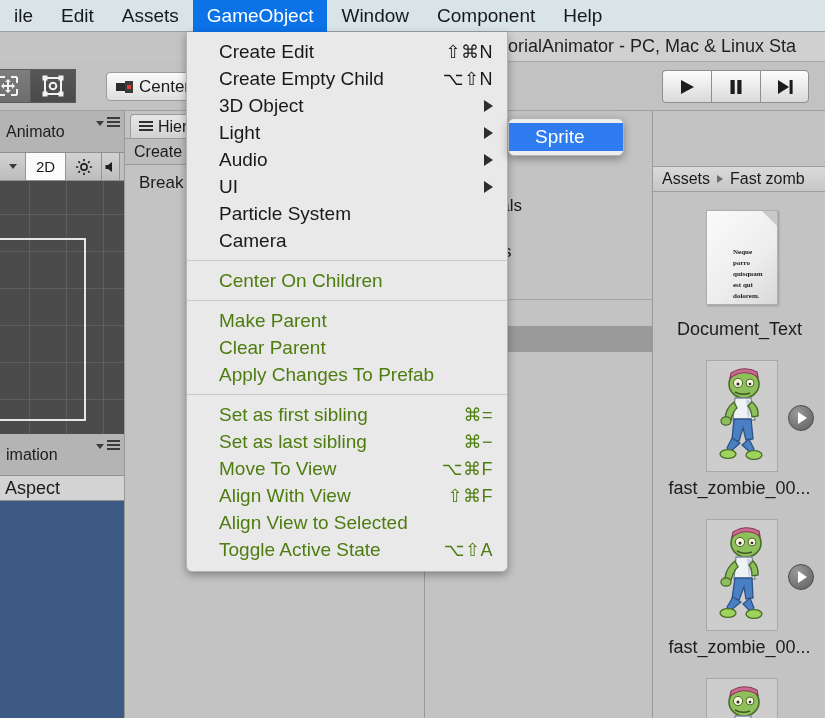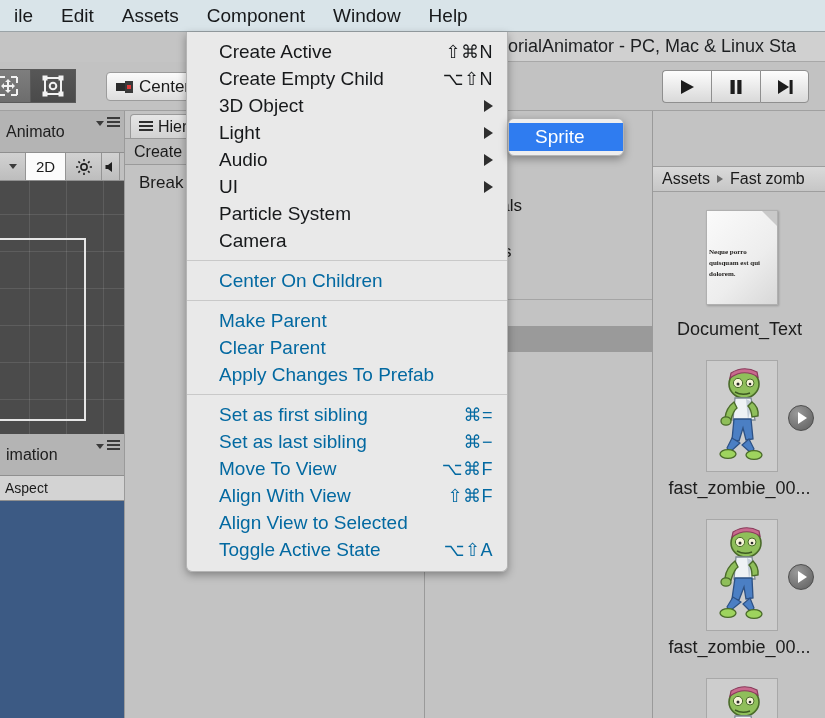--- a/index.html
+++ b/index.html
@@ -143,21 +143,21 @@
 
   .panel-animation {
     position: absolute; left: 0; top: 434px; width: 124px; height: 284px;
     background: #bdbdbd;
   }
   .aspect-bar {
     height: 25px; background: #d3d3d3;
     border-bottom: 1px solid #8f8f8f;
     display: flex; align-items: center;
   }
-  .aspect-bar span { font-size: 14px; color: #1b1b1b; padding-left: 5px; }
+  .aspect-bar span { font-size: 18px; color: #1b1b1b; padding-left: 5px; }
   .game-view { height: 258px; background: #3c5a84; }
 
   
   .panel-hierarchy {
     position: absolute; left: 124px; top: 111px; width: 300px; height: 607px;
     background: #c3c3c3;
     border-left: 1px solid #9a9a9a;
   }
   .hier-tab {
     position: absolute; left: 5px; top: 3px;
@@ -246,21 +246,21 @@
     box-shadow: 1px 1px 2px rgba(0,0,0,.22);
     overflow: hidden;
   }
   .doc-corner {
     position: absolute; right: 0; top: 0;
     width: 0; height: 0;
     border-top: 15px solid #c9c9c9;
     border-left: 15px solid transparent;
   }
   .doc-lines {
-    position: absolute; left: 2px; top: 36px; right: 8px;
+    position: absolute; left: 26px; top: 36px; right: 8px;
     font-size: 7px; line-height: 11px; color: #23211f;
     font-family: "Liberation Serif", serif; font-weight: bold;
   }
 
   
   .menu {
     position: absolute; left: 186px; top: 32px;
     width: 322px;
     background: #e9e9e9;
     border: 1px solid #b4b4b4;
@@ -271,21 +271,21 @@
     z-index: 50;
   }
   .menu-item {
     position: relative;
     height: 27px;
     display: flex; align-items: center;
     padding: 0 14px 0 32px;
     font-size: 19px; color: #17191b;
     white-space: nowrap;
   }
-  .menu-item.disabled { color: #0369a1; }
+  .menu-item.disabled { color: #4d7c0f; }
   .menu-item.highlight { background: #2f7cf0; color: #ffffff; }
   .menu-item .shortcut {
     margin-left: auto; font-size: 18px; letter-spacing: .5px;
   }
   .menu-item .submenu-arrow {
     margin-left: auto;
     width:0;height:0;
     border-top:6px solid transparent;border-bottom:6px solid transparent;
     border-left:9px solid #2e2e2e;
   }
@@ -310,22 +310,23 @@
 </style>
 </head>
 <body>
 
 <div id="root">
 
   <div class="menubar">
     <div class="menubar-item">ile</div>
     <div class="menubar-item">Edit</div>
     <div class="menubar-item">Assets</div>
+    <div class="menubar-item active">GameObject</div>
+    <div class="menubar-item">Window</div>
     <div class="menubar-item">Component</div>
-    <div class="menubar-item">Window</div>
     <div class="menubar-item">Help</div>
   </div>
 
   <div class="titlebar">
     <div class="titlebar-text">torialAnimator - PC, Mac &amp; Linux Sta</div>
   </div>
 
   <div class="toolbar">
     <div class="tool-btn-group">
       <div class="tool-btn">
@@ -561,21 +562,21 @@
         </div>
         <div class="asset-label"></div>
       </div>
 
     </div>
   </div>
 
   <div class="menu">
 
     <div class="menu-item">
-      <span>Create Active</span>
+      <span>Create Edit</span>
       <span class="shortcut">⇧⌘N</span>
     </div>
     <div class="menu-item">
       <span>Create Empty Child</span>
       <span class="shortcut">⌥⇧N</span>
     </div>
     <div class="menu-item">
       <span>3D Object</span>
       <span class="submenu-arrow"></span>
     </div>

